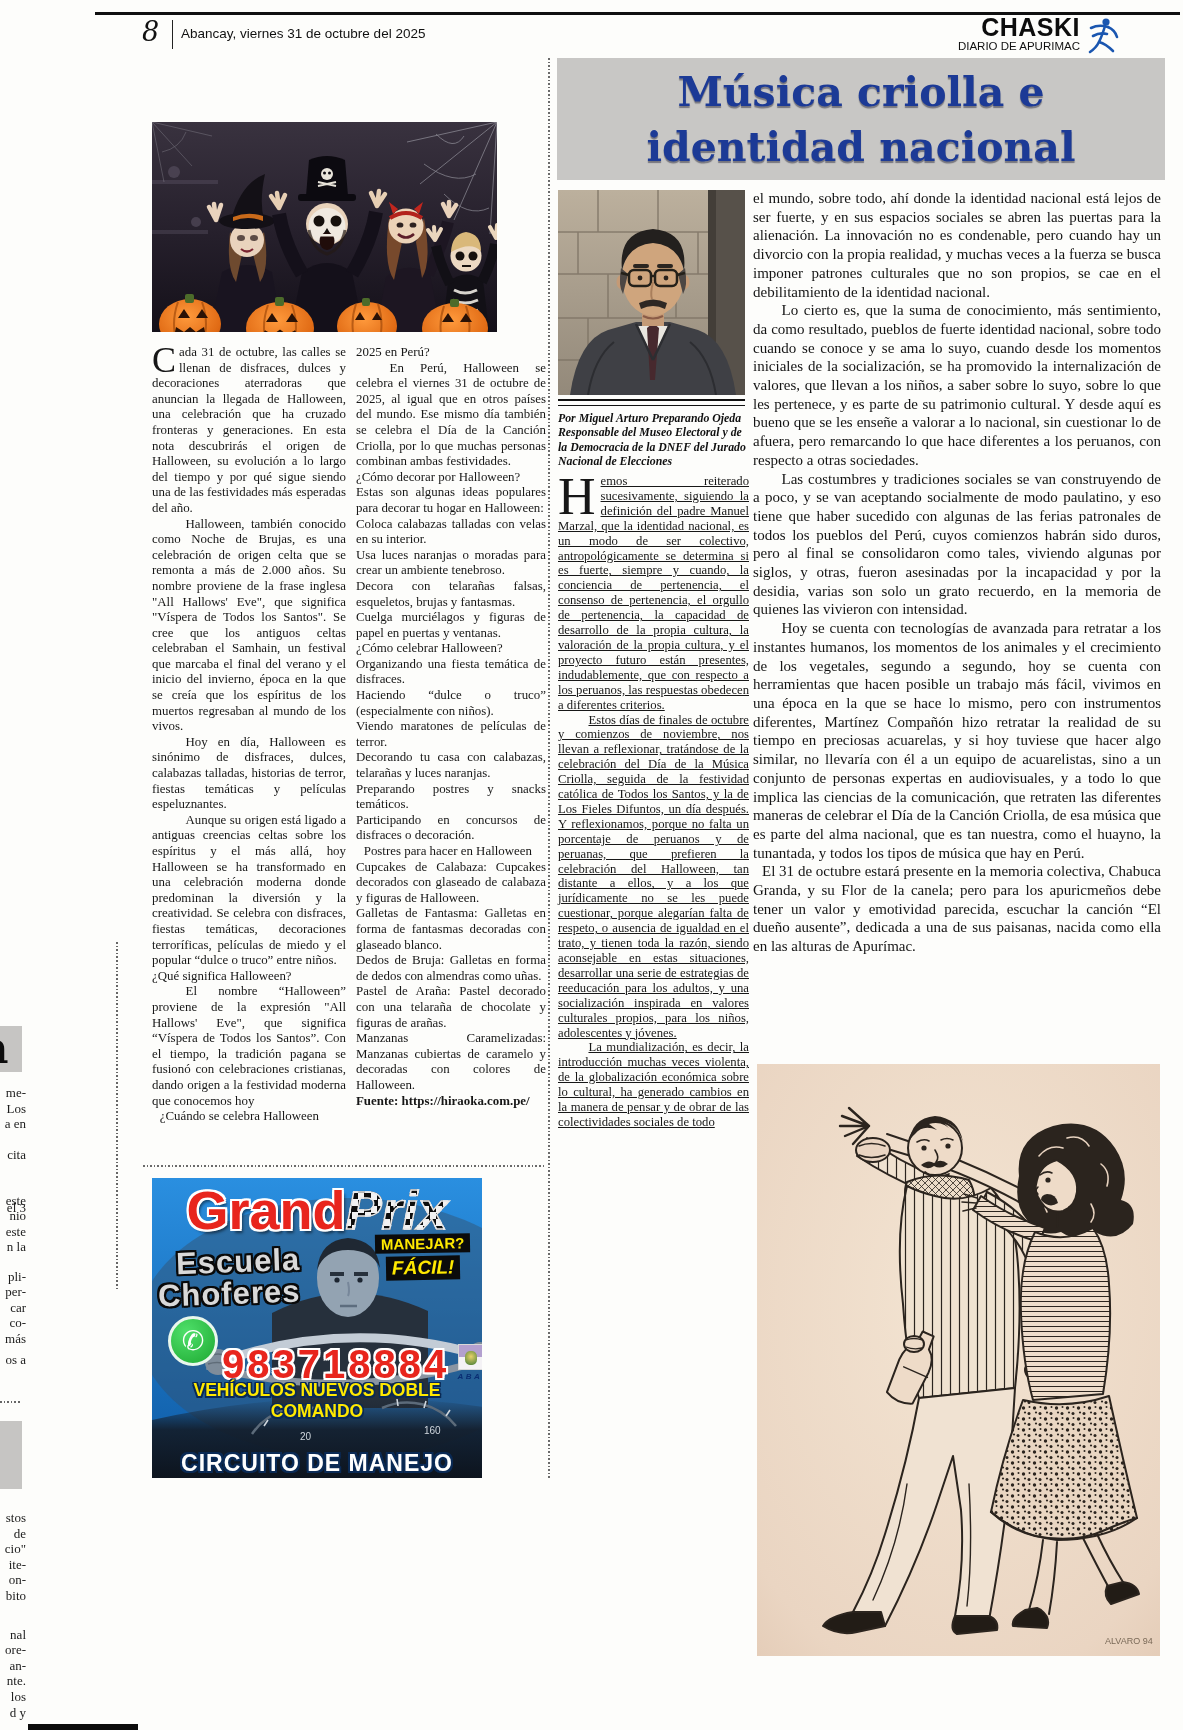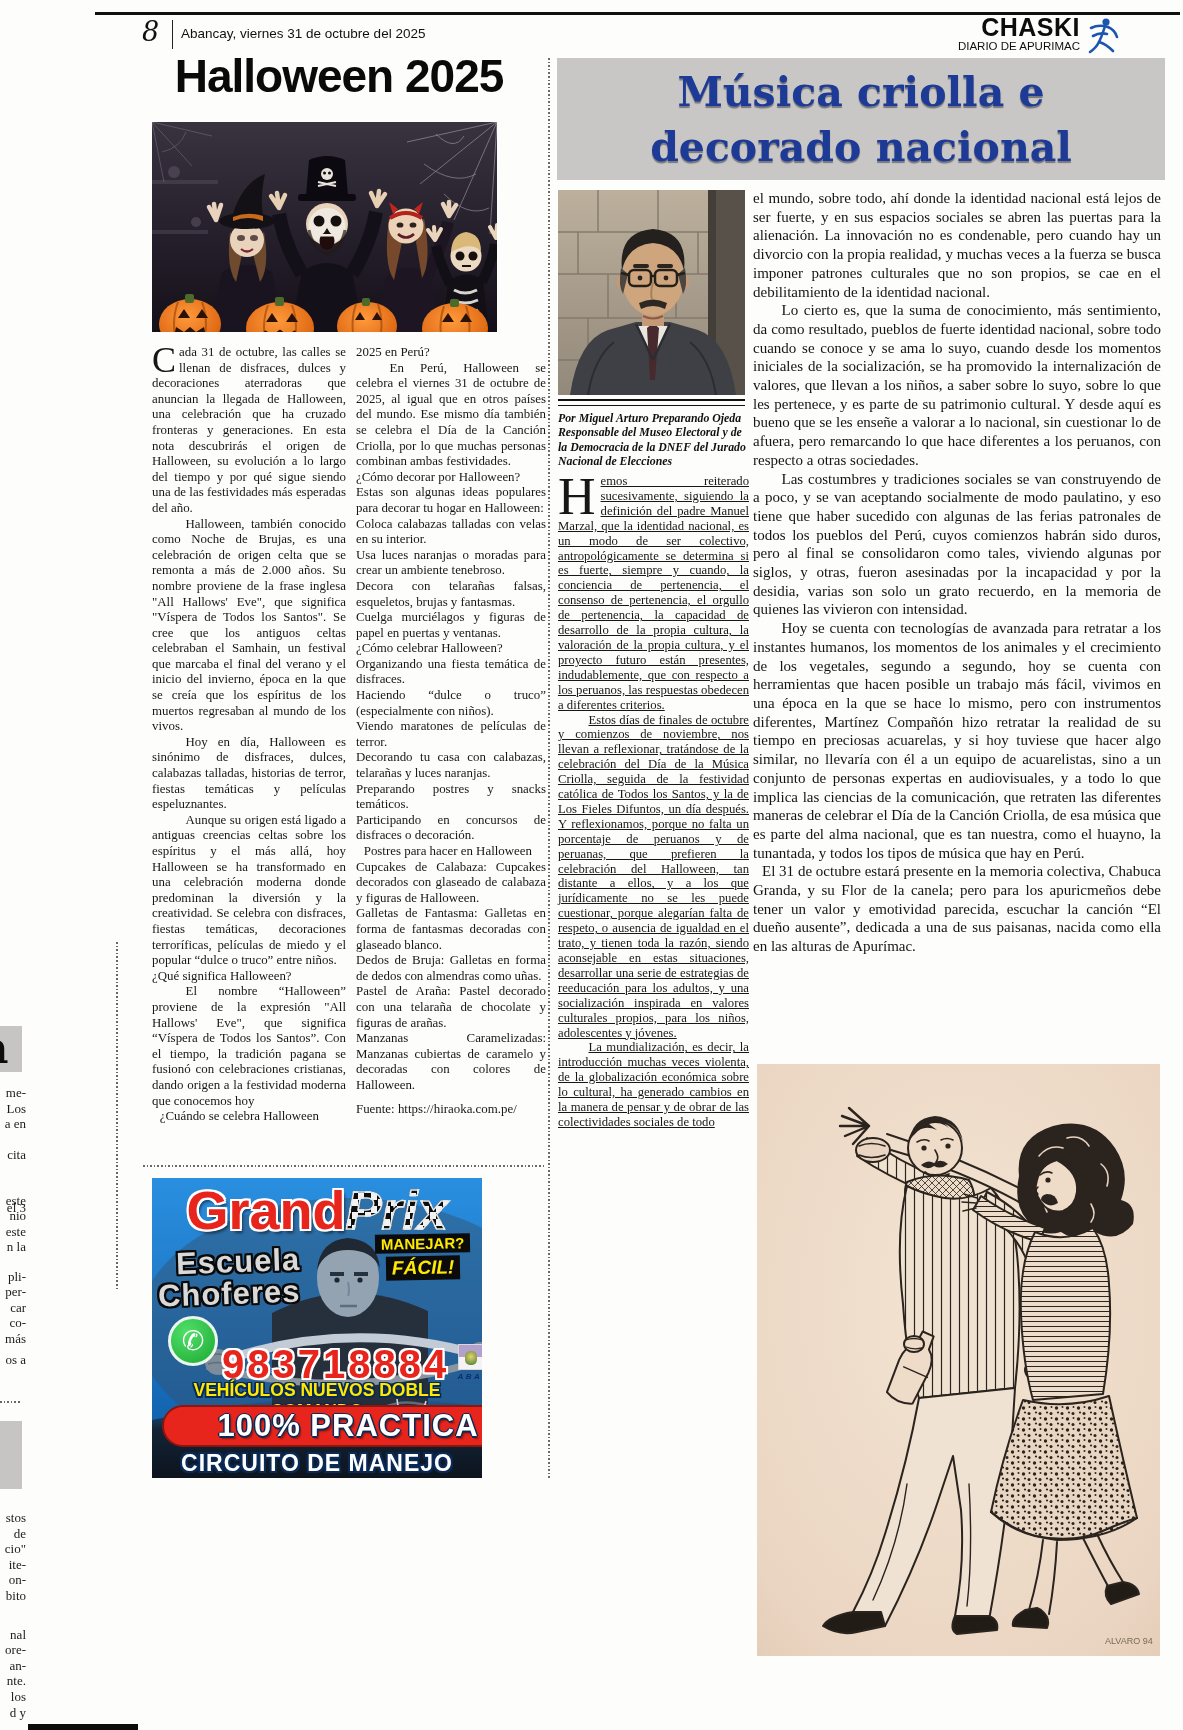--- a/index.html
+++ b/index.html
@@ -40,21 +40,21 @@
   .hw-photo{position:absolute;left:152px;top:122px;}
   .hw-col{position:absolute;top:345px;height:812px;overflow:hidden;text-align:justify;
         font-size:12.9px;line-height:15.6px;color:#171717;hyphens:auto;}
   .hw-col1{left:152px;width:194px;}
   .hw-col2{left:356px;width:190px;}
   .hw-col p{margin:0;text-indent:2.6em;}
   .hw-col2 p{text-indent:0;}
   p.noind{text-indent:0 !important;}
   p.halfind{text-indent:.6em !important;}
   p.ind{text-indent:2.6em !important;}
-  p.bold{font-weight:normal;margin-top:8px;}
+  p.bold{font-weight:bold;}
   .dropC::first-letter{float:left;font-size:36px;line-height:27px;padding:2px 3px 0 0;}
 
   
   .ad{position:absolute;left:152px;top:1178px;width:330px;height:300px;overflow:hidden;
       background:linear-gradient(180deg,#2a8fe0,#0e5aa4);font-family:"Liberation Sans",sans-serif;}
   .ad-photo{position:absolute;left:0;top:0;}
   .ad-headline{position:absolute;left:0;top:4px;width:100%;text-align:center;font-weight:bold;
       font-size:54px;line-height:56px;white-space:nowrap;}
   .grand{color:#e8251d;
       text-shadow:-2px 0 #fff,2px 0 #fff,0 -2px #fff,0 2px #fff,-2px -2px #fff,2px -2px #fff,-2px 2px #fff,2px 2px #fff,3px 4px 3px rgba(0,0,0,.5);}
@@ -165,21 +165,20 @@
   <span class="frag" style="top:1642px">ore-</span>
   <span class="frag" style="top:1658px">an-</span>
   <span class="frag" style="top:1673px">nte.</span>
   <span class="frag" style="top:1689px">los</span>
   <span class="frag" style="top:1705px">d y</span>
   <div class="bottom-bar"></div>
 
   <div class="vdots-main"></div>
   <div class="hdots-ad"></div>
 
-  <h1 class="hw-title">Halloween 2025</h1>
 
   <svg class="hw-photo" width="345" height="210" viewBox="0 0 345 210">
     <defs>
       <linearGradient id="hwbg" x1="0" y1="0" x2="0" y2="1">
         <stop offset="0" stop-color="#39323f"></stop>
           <stop offset=".55" stop-color="#251f2b"></stop>
           <stop offset="1" stop-color="#141019"></stop>
       </linearGradient>
       <radialGradient id="pg" cx=".45" cy=".35" r=".85">
         <stop offset="0" stop-color="#ff9a3c"></stop>
@@ -362,27 +361,26 @@
     <div class="cho">Choferes</div>
     <div class="wa"><span>✆</span></div>
     <div class="phone">983718884</div>
     <div class="flag">
       <div class="flag-box">
           <div class="flag-crest"></div>
         </div>
       <div class="flag-city">ABANCAY</div>
     </div>
     <div class="veh">VEHÍCULOS NUEVOS DOBLE COMANDO</div>
-    <div class="pill"><span>100% PRACTICA</span></div>
     <div class="circuito">CIRCUITO DE MANEJO PROPIO</div>
   </div>
 
   <div class="mus-title-box">
     <div>Música criolla e</div>
-    <div>decorado nacional</div>
+    <div>identidad nacional</div>
   </div>
 
   <svg class="mus-photo" width="187" height="205" viewBox="0 0 187 205">
     <defs>
       <linearGradient id="stone" x1="0" y1="0" x2="0" y2="1">
         <stop offset="0" stop-color="#bcb09d"></stop>
           <stop offset="1" stop-color="#93897a"></stop>
       </linearGradient>
     </defs>
     <rect width="187" height="205" fill="url(#stone)"></rect>

